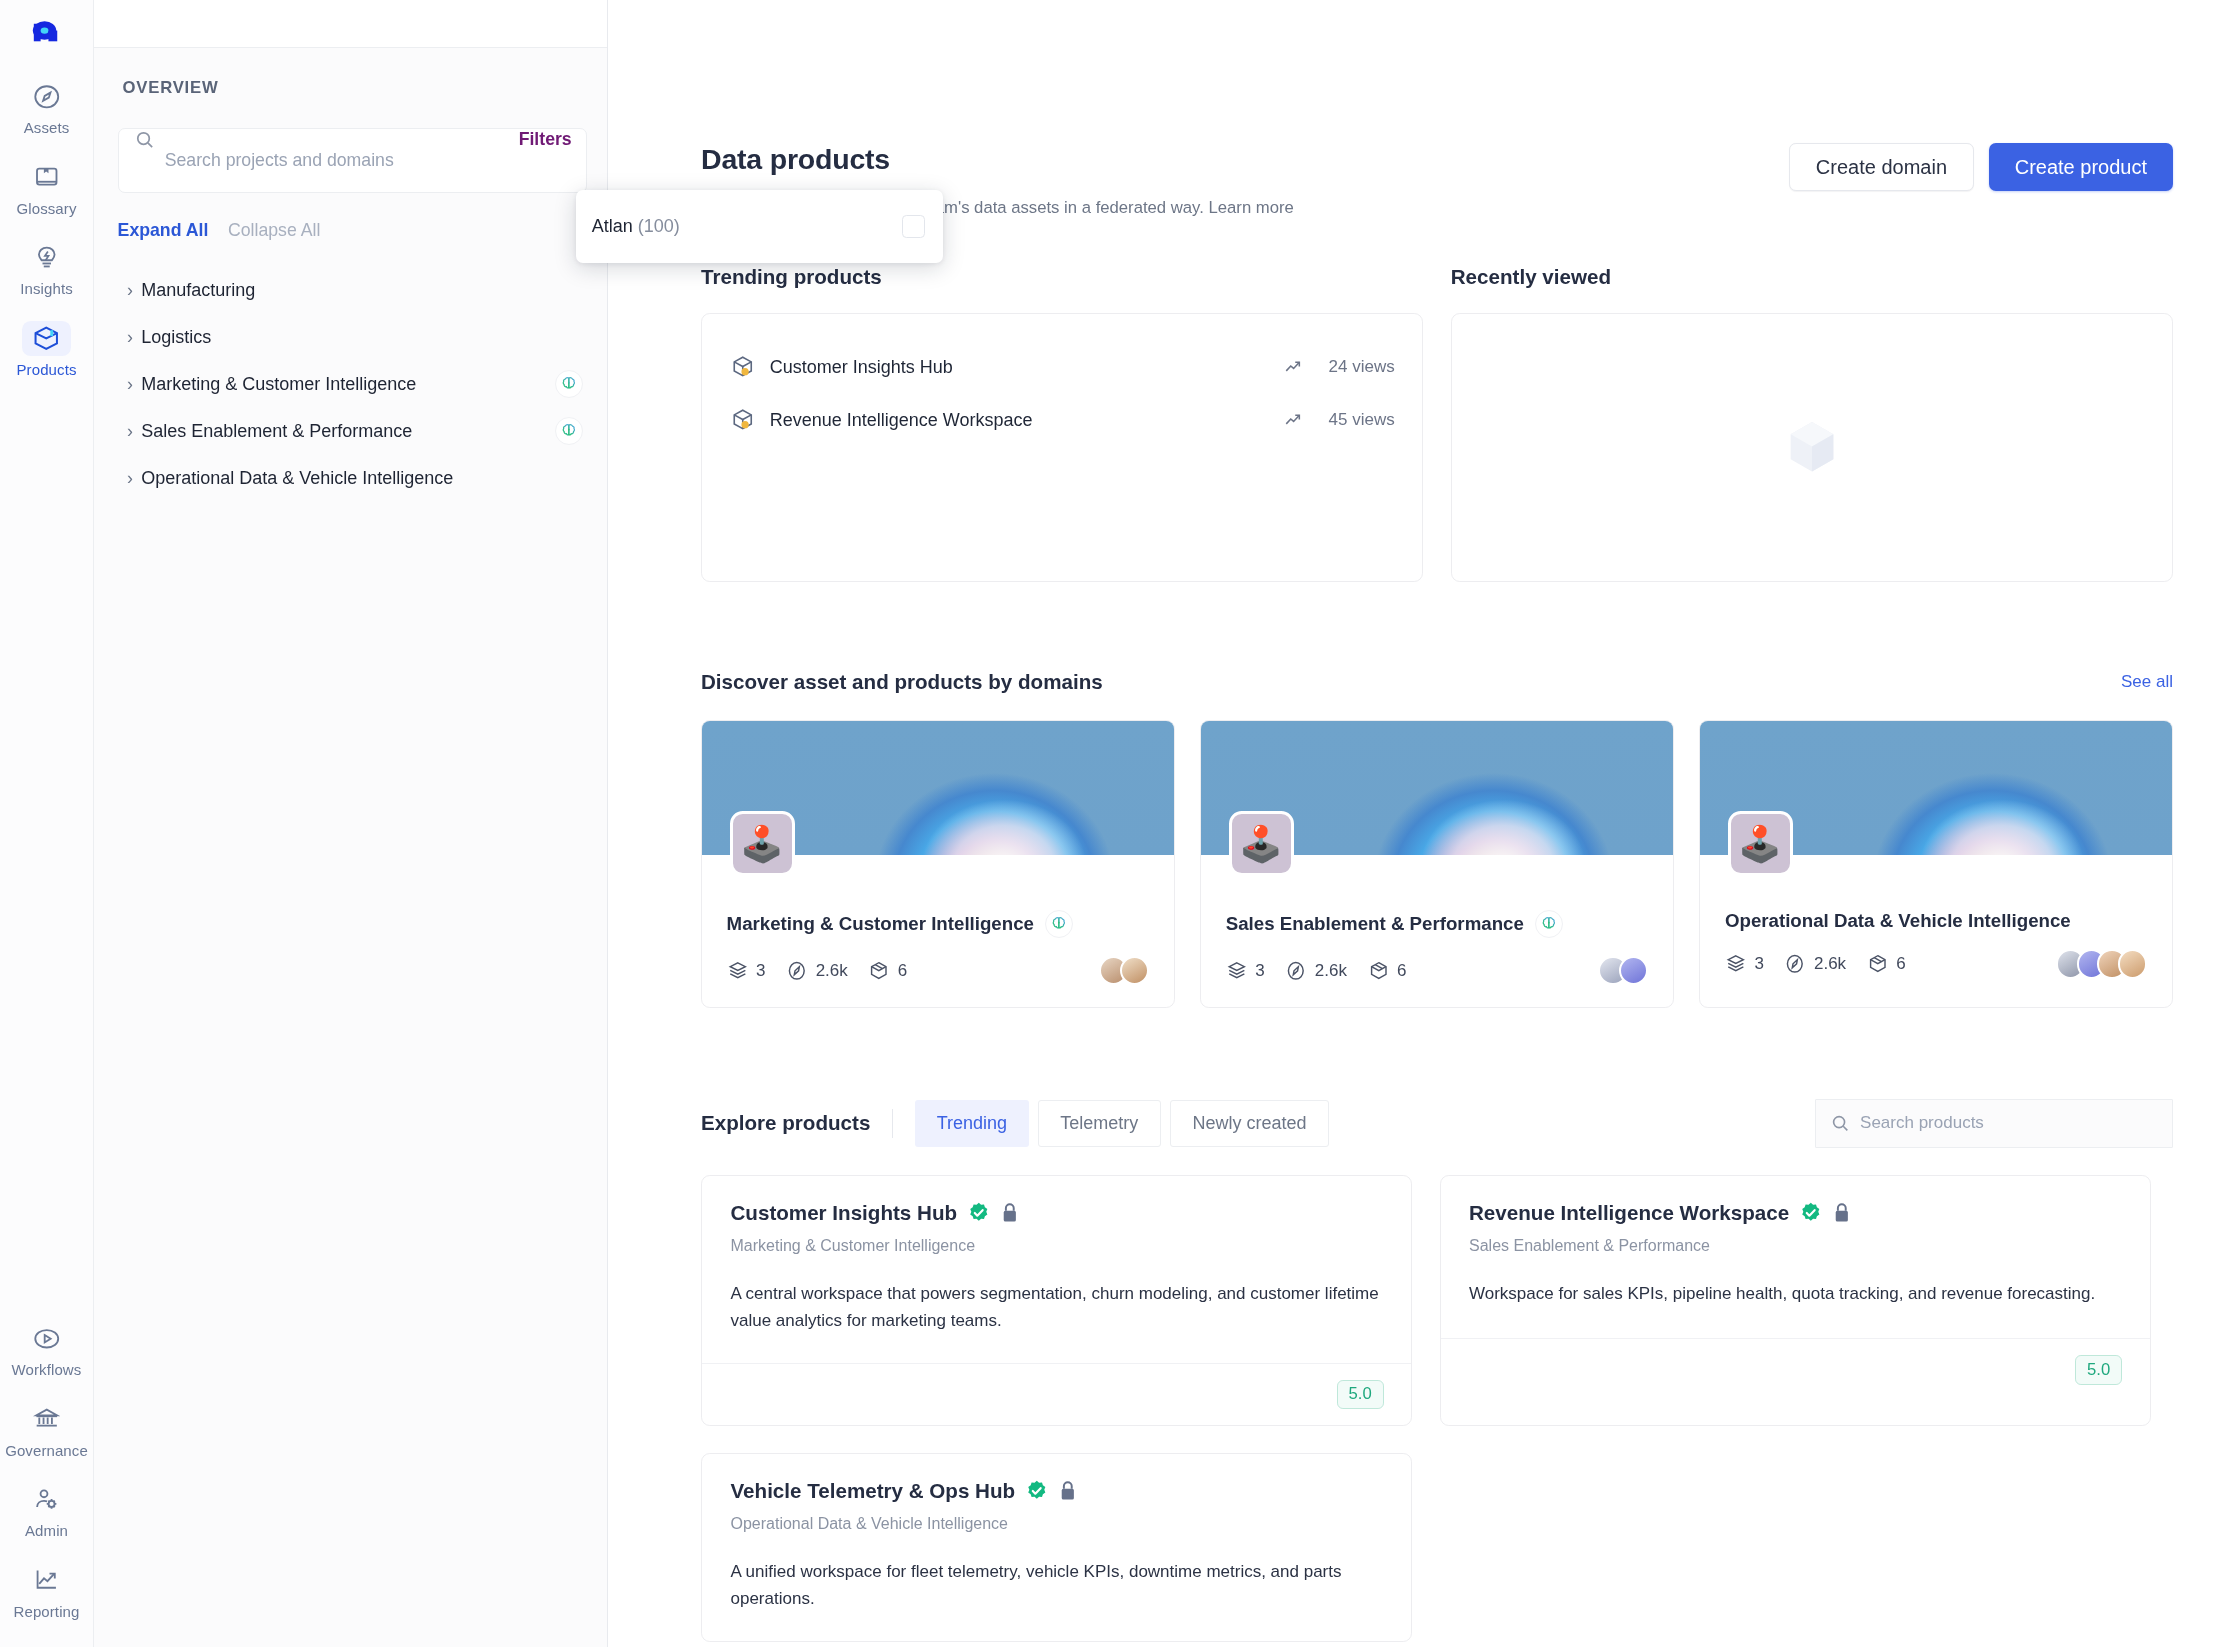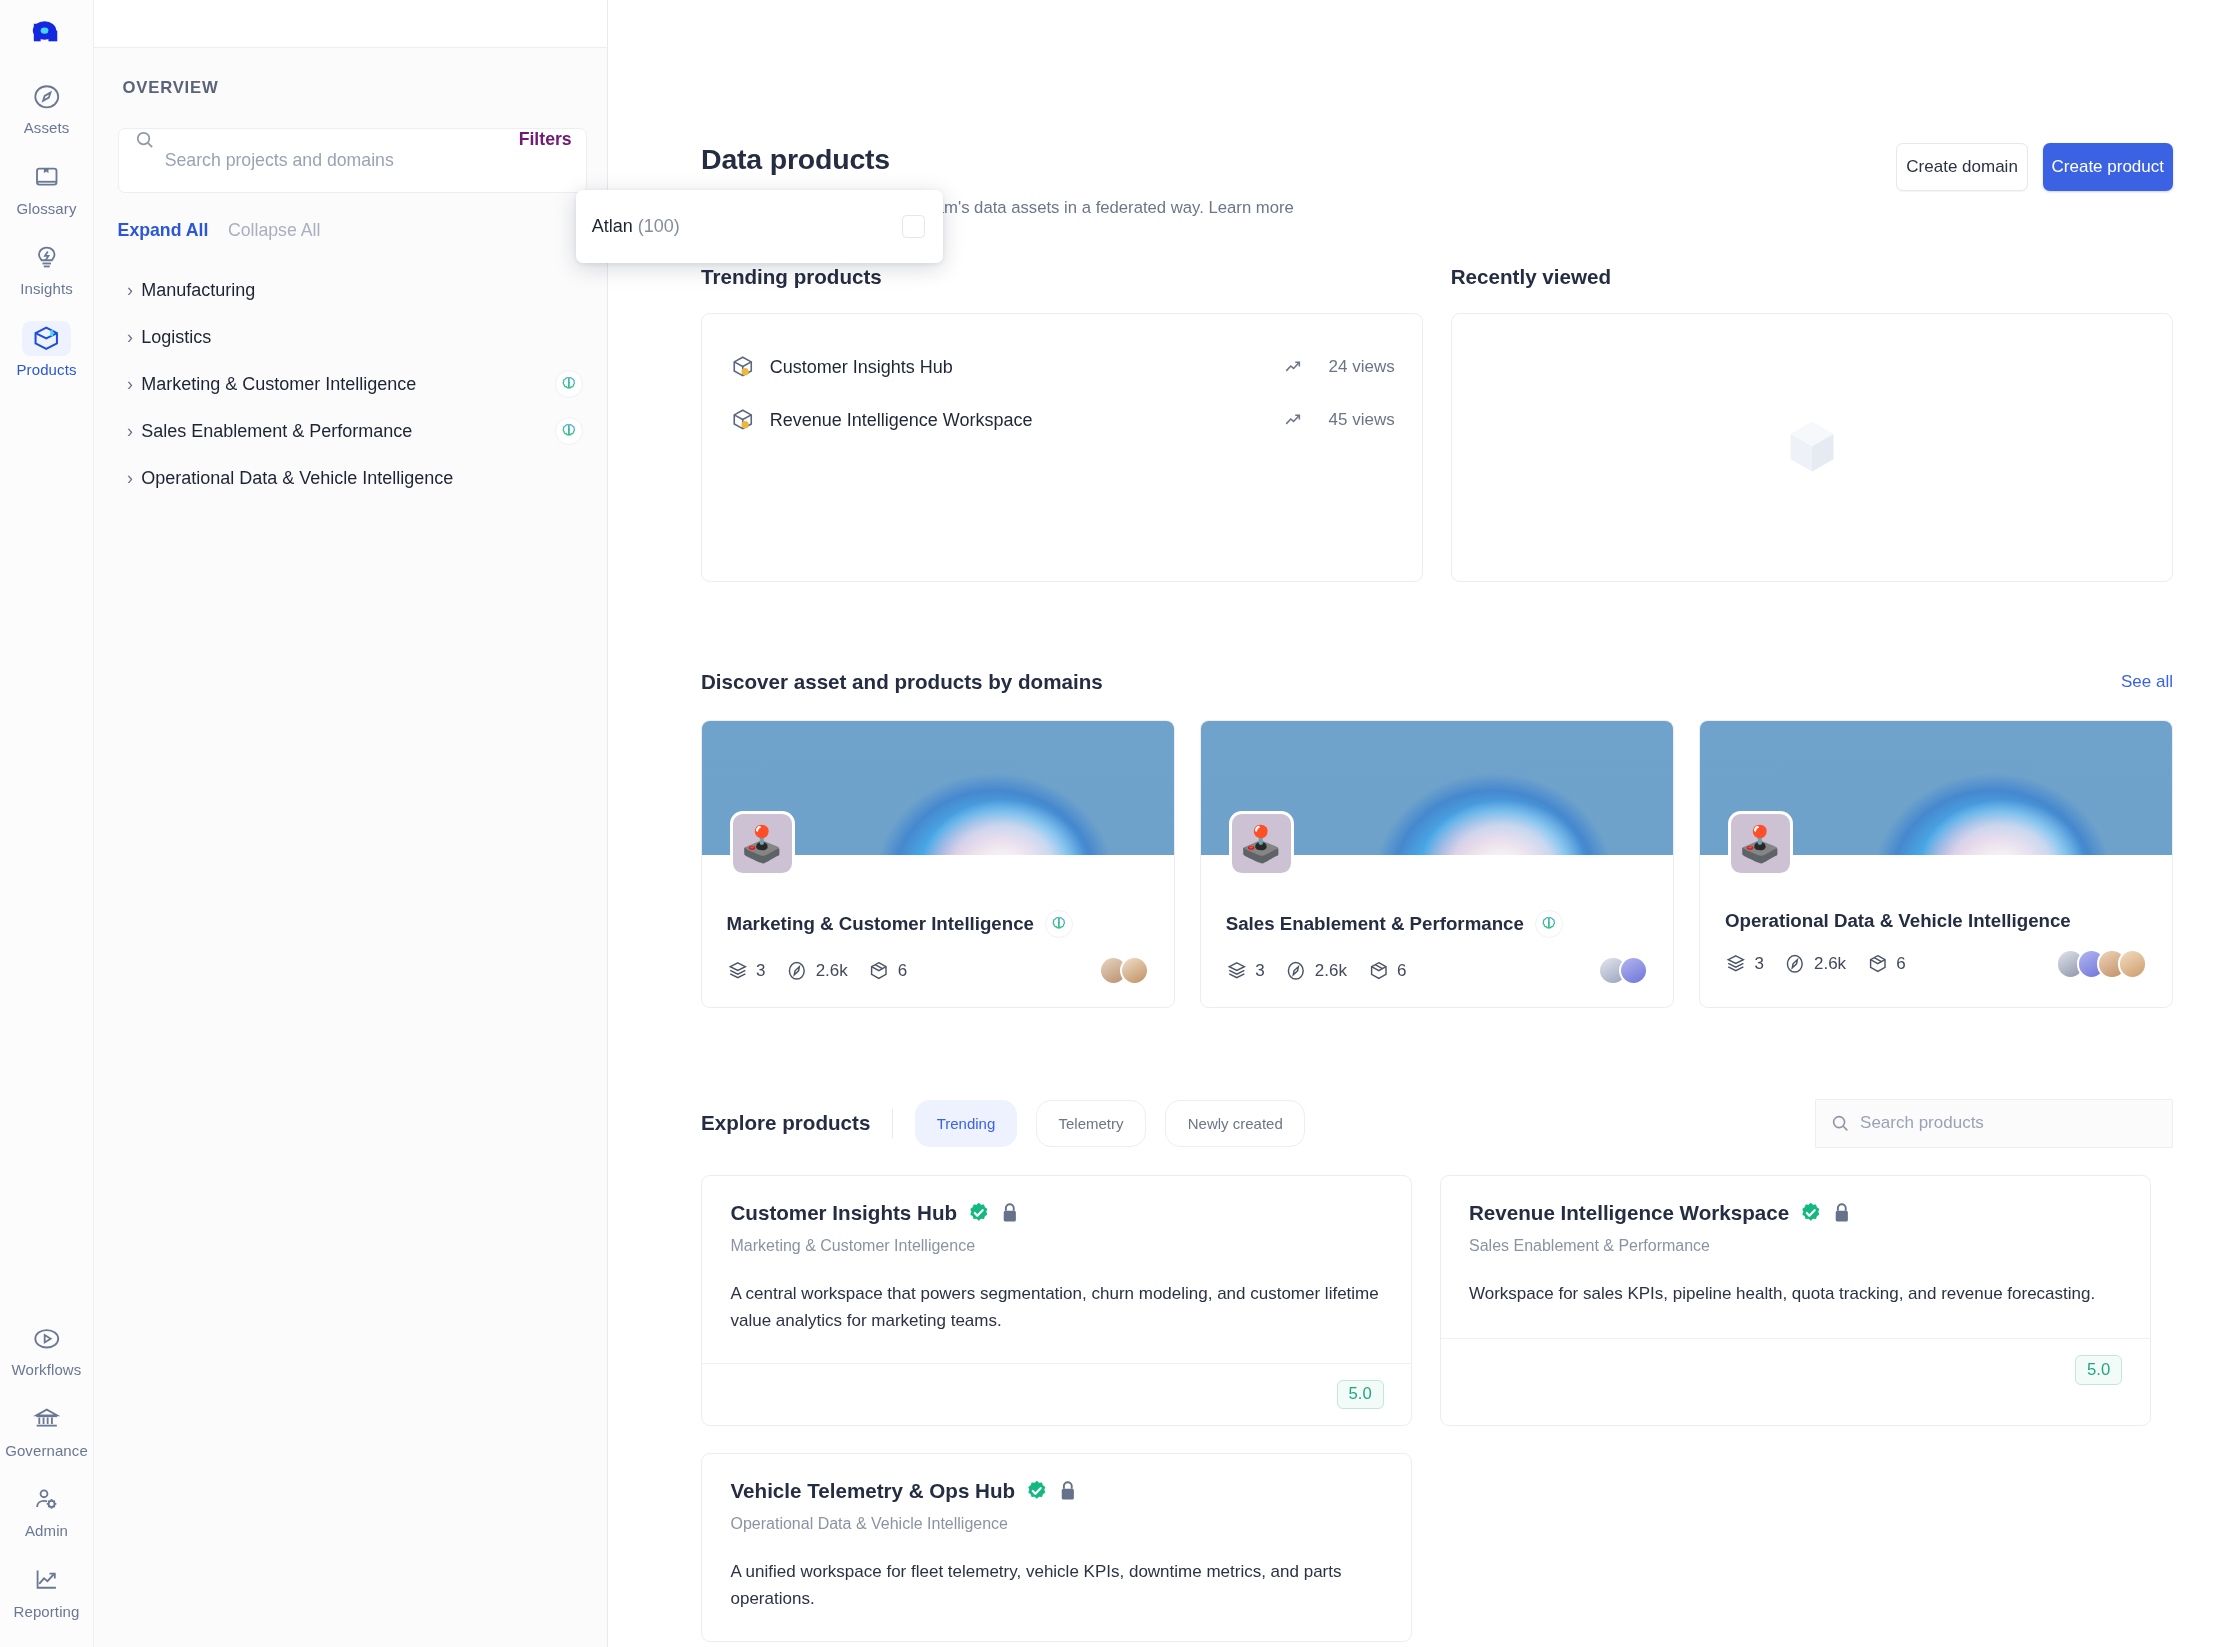--- a/index.html
+++ b/index.html
@@ -118,21 +118,21 @@
   .page-head {
     display: flex; align-items: flex-start; padding-top: 143px;
   }
   .page-title { font-size: 28.5px; font-weight: bold; color: #252d42; letter-spacing: -0.2px; }
   .page-sub {
     margin-top: 21.6px; font-size: 16.7px; color: #6d7687;
   }
   .head-spacer { flex: 1 1 auto; }
   .btn {
     height: 48px; border-radius: 6.9px; display: flex; align-items: center;
-    justify-content: center; font-size: 17px; cursor: pointer; padding: 0 9px;
+    justify-content: center; font-size: 20px; cursor: pointer; padding: 0 26px;
   }
   .btn-secondary {
     background: #ffffff; color: #2b3244;
     border: 1.5px solid #e6e8ed;
     box-shadow: 0 0.5px 1px rgba(20,28,48,.05);
     margin-right: 14.7px;
   }
   .btn-primary {
     background: #3b62e3; color: #ffffff; font-weight: normal;
     box-shadow: 0 1px 2.5px rgba(59,98,227,.3);
@@ -202,23 +202,23 @@
   .avatars { display: flex; }
   .avatar {
     width: 29.5px; height: 29.5px; border-radius: 50%; border: 2px solid #ffffff;
     margin-left: -8.8px; overflow: hidden;
   }
   .avatar:first-child { margin-left: 0; }
 
   .explore-head { display: flex; align-items: center; margin-top: 91px; }
   .explore-div { width: 1.5px; height: 28.5px; background: #e6e8ed; margin: 0 21.6px; }
   .pill {
-    height: 47px; border-radius: 15px; padding: 0 21.6px;
-    display: flex; align-items: center; font-size: 15px; cursor: pointer;
-    margin-right: 19px;
+    height: 47px; border-radius: 3px; padding: 0 21.6px;
+    display: flex; align-items: center; font-size: 18px; cursor: pointer;
+    margin-right: 9px;
   }
   .pill-active { background: #eef1fe; color: #3b62e3; }
   .pill-idle { background: #ffffff; border: 1.5px solid #eceef1; color: #6d7687; }
   .explore-spacer { flex: 1 1 auto; }
   .explore-search {
     width: 358px; height: 49px; background: #fbfbfc;
     border: 1.5px solid #eceef1; border-radius: 1px;
     display: flex; align-items: center; padding: 0 13.7px;
   }
   .explore-search-icon { width: 20.6px; height: 20.6px; margin-right: 9.8px; flex: 0 0 20.6px; }

